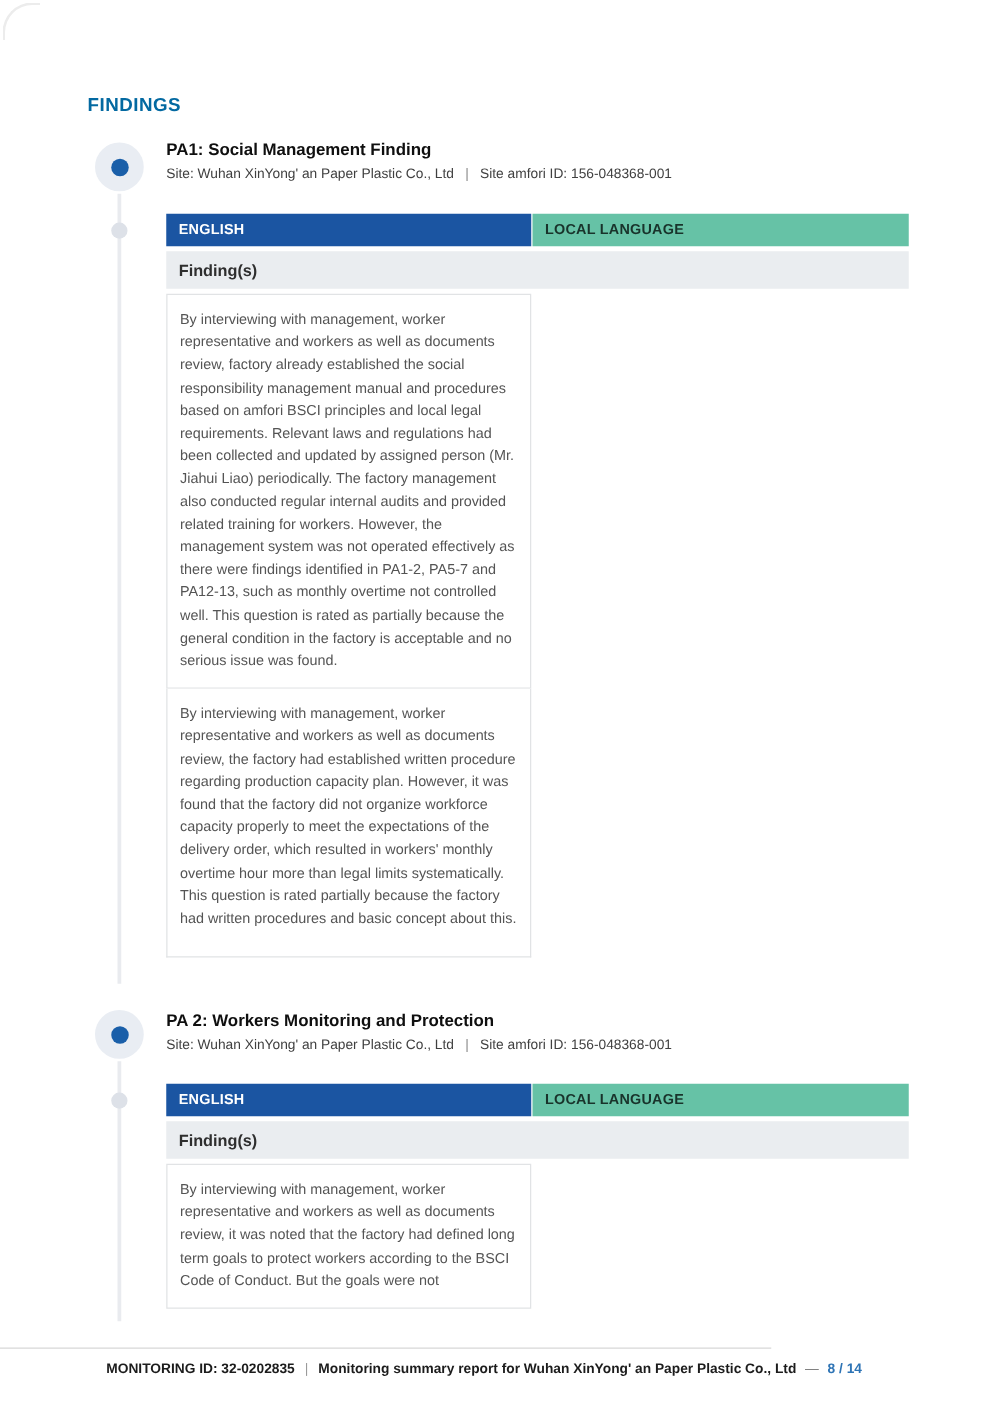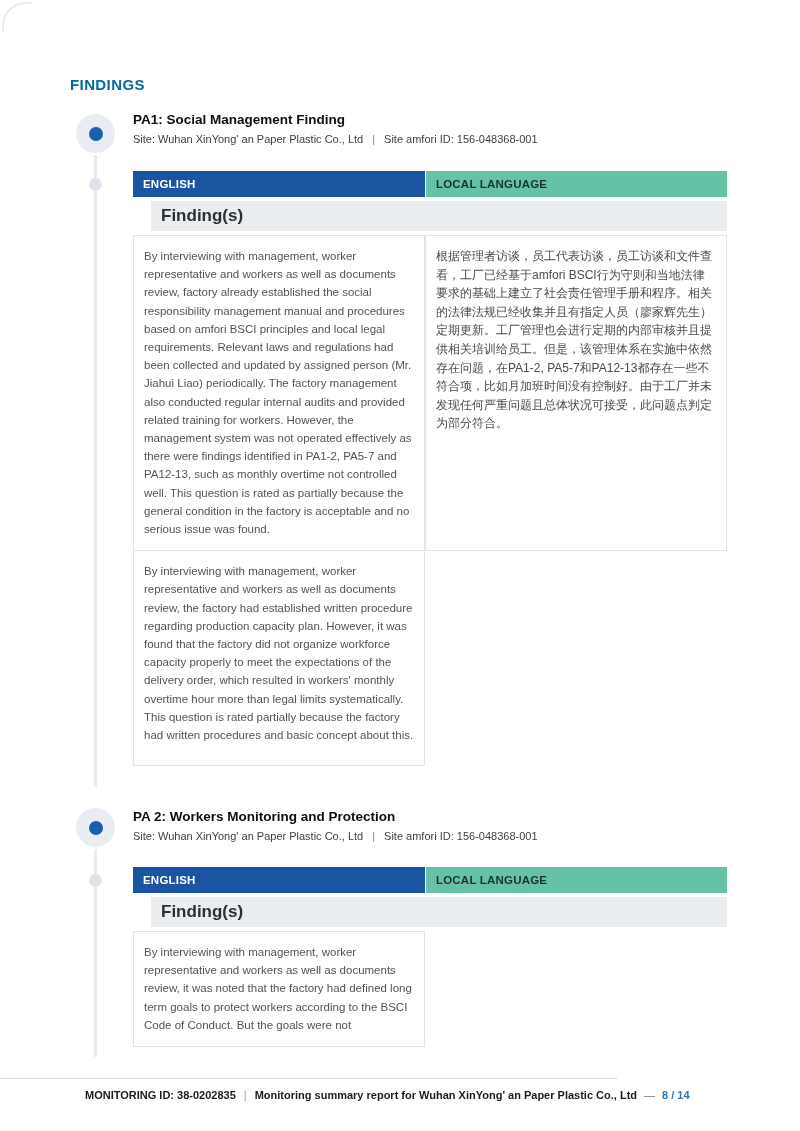--- a/index.html
+++ b/index.html
@@ -40,21 +40,21 @@
 
   .ftable { position:absolute; left:133px; width:594px; font-size:11.5px; }
   .ftable.t1 { top:171px; } .ftable.t2 { top:867px; }
   .thead { display:flex; gap:1px; }
   .th { height:26px; display:flex; align-items:center; padding:0 10px; font-weight:bold; }
   .th.en { width:292px; background:#1b55a2; color:#fff; letter-spacing:.2px; }
   .th.lo { flex:1; background:#66c2a6; color:#19332b; letter-spacing:.2px; }
   .finding-row {
     margin-top:4px; height:30px; background:#eaedf0;
     display:flex; align-items:center; padding:0 10px;
-    font-weight:bold; color:#2e2e2e; font-size:17px;margin-left:18px;
+    font-weight:bold; color:#2e2e2e; font-size:13px;
   }
   .trow { display:flex; gap:0; margin-top:4px; }
   .trow + .trow { margin-top:0; }
   .trow + .trow .cell { border-top:none; }
   .cell { border:1px solid #e1e3e5; background:#fff; padding:11px 10px 12px 10px; }
   .cell.en { width:292px; color:#545454; font-size:11.5px; line-height:18.2px; }
   .cell.lo { flex:1; color:#4b4b4b; font-size:12px; line-height:18.6px;
              font-family:"Liberation Sans","DejaVu Sans",sans-serif; }
   .r1 .cell { min-height:315px; }
   .r2 .cell { min-height:215px; }
@@ -93,21 +93,20 @@
 </div>
 
 <div class="ftable t1">
   <div class="thead">
     <div class="th en">ENGLISH</div>
     <div class="th lo">LOCAL LANGUAGE</div>
   </div>
   <div class="finding-row">Finding(s)</div>
   <div class="trow r1">
     <div class="cell en">By interviewing with management, worker representative and workers as well as documents review, factory already established the social responsibility management manual and procedures based on amfori BSCI principles and local legal requirements. Relevant laws and regulations had been collected and updated by assigned person (Mr. Jiahui Liao) periodically. The factory management also conducted regular internal audits and provided related training for workers. However, the management system was not operated effectively as there were findings identified in PA1-2, PA5-7 and PA12-13, such as monthly overtime not controlled well. This question is rated as partially because the general condition in the factory is acceptable and no serious issue was found.</div>
-    <div class="cell lo">根据管理者访谈，员工代表访谈，员工访谈和文件查看，工厂已经基于amfori BSCI行为守则和当地法律要求的基础上建立了社会责任管理手册和程序。相关的法律法规已经收集并且有指定人员（廖家辉先生）定期更新。工厂管理也会进行定期的内部审核并且提供相关培训给员工。但是，该管理体系在实施中依然存在问题，在PA1-2, PA5-7和PA12-13都存在一些不符合项，比如月加班时间没有控制好。由于工厂并未发现任何严重问题且总体状况可接受，此问题点判定为部分符合。</div>
   </div>
   <div class="trow r2">
     <div class="cell en">By interviewing with management, worker representative and workers as well as documents review, the factory had established written procedure regarding production capacity plan. However, it was found that the factory did not organize workforce capacity properly to meet the expectations of the delivery order, which resulted in workers' monthly overtime hour more than legal limits systematically. This question is rated partially because the factory had written procedures and basic concept about this.</div>
   </div>
 </div>
 
 <div class="sec-head s2">
   <div class="sec-title">PA 2: Workers Monitoring and Protection</div>
   <div class="site-line">
     <span>Site: Wuhan XinYong' an Paper Plastic Co., Ltd</span><span class="sep">|</span><span>Site amfori ID: 156-048368-001</span>
@@ -121,14 +120,14 @@
   </div>
   <div class="finding-row">Finding(s)</div>
   <div class="trow r3">
     <div class="cell en">By interviewing with management, worker representative and workers as well as documents review, it was noted that the factory had defined long term goals to protect workers according to the BSCI Code of Conduct. But the goals were not</div>
   </div>
 </div>
 
 <div class="footer-rule"></div>
 <div class="footer">
   <b>MONITORING ID:</b>
-  <b>38-0202835</b><span class="fsep">|</span><b>Monitoring summary report for Wuhan XinYong' an Paper Plastic Co., Ltd</b><span class="fdash">—</span><span class="fpage">8 / 14</span>
+  <b>32-0202835</b><span class="fsep">|</span><b>Monitoring summary report for Wuhan XinYong' an Paper Plastic Co., Ltd</b><span class="fdash">—</span><span class="fpage">8 / 14</span>
 </div>
 
 </body></html>

